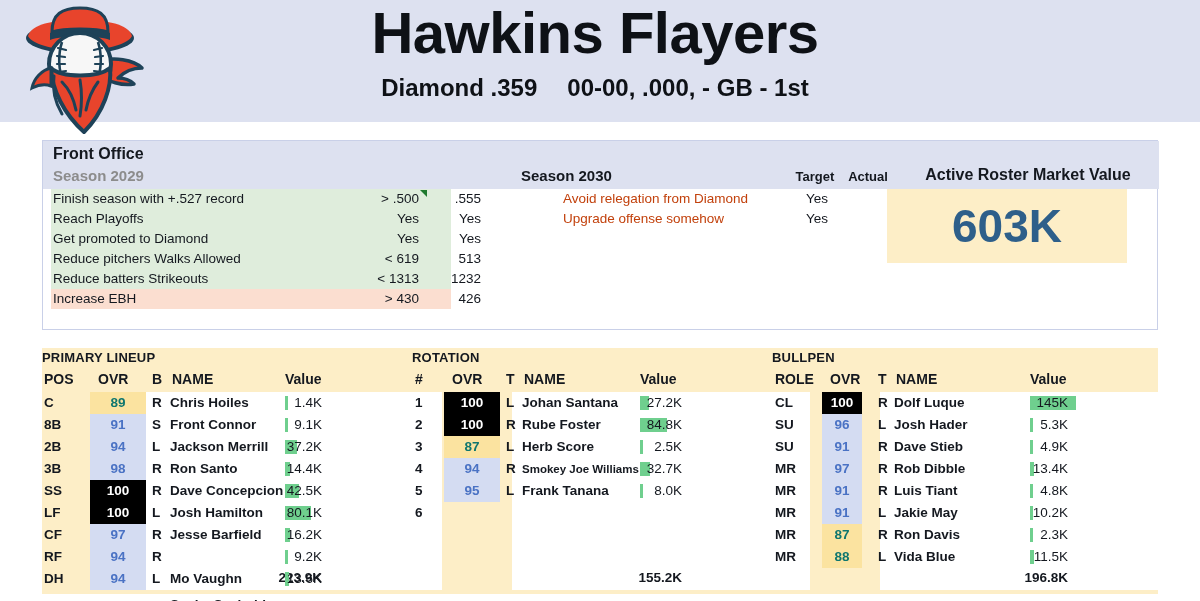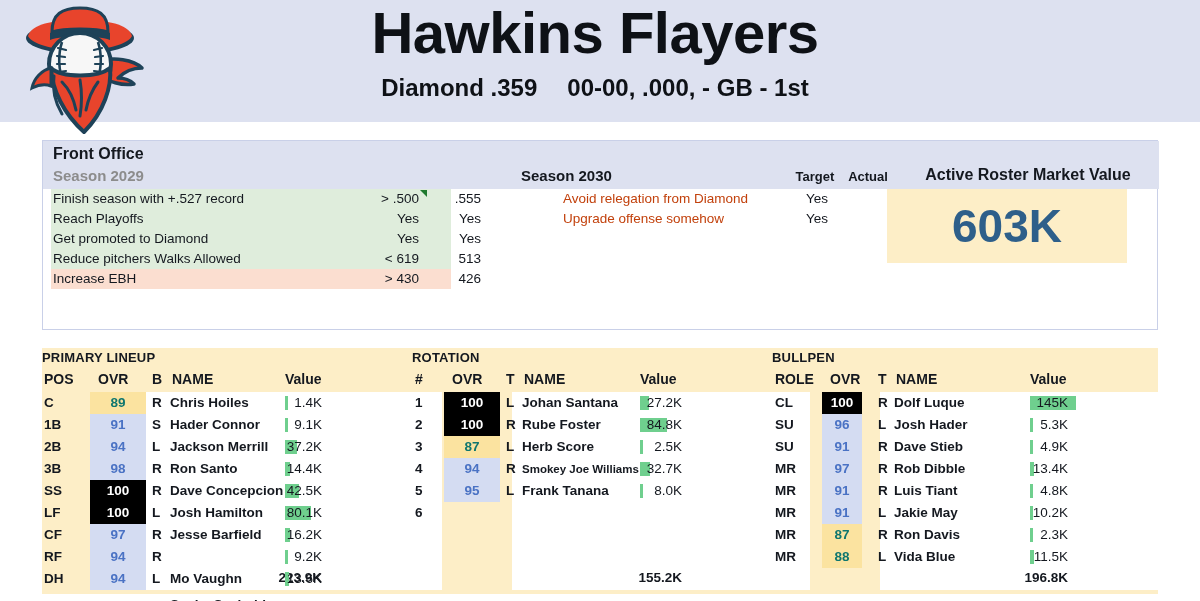--- a/index.html
+++ b/index.html
@@ -232,20 +232,25 @@
         </div>
         <div class="goal-row met">
           <div class="goal-name">Get promoted to Diamond</div>
           <div class="goal-target">Yes</div>
           <div class="goal-actual">Yes</div>
         </div>
         <div class="goal-row met">
           <div class="goal-name">Reduce pitchers Walks Allowed</div>
           <div class="goal-target">&lt; 619</div>
           <div class="goal-actual">513</div>
+        </div>
+        <div class="goal-row met">
+          <div class="goal-name">Reduce batters Strikeouts</div>
+          <div class="goal-target">&lt; 1313</div>
+          <div class="goal-actual">1232</div>
         </div>
         <div class="goal-row miss">
           <div class="goal-name">Increase EBH</div>
           <div class="goal-target">&gt; 430</div>
           <div class="goal-actual">426</div>
         </div>
       </div>
     <div class="goals-right" id="goals-right">
         <div class="goal2-row">
           <div class="goal2-name">Avoid relegation from Diamond</div>
@@ -283,24 +288,24 @@
       <div class="total" style="left:200px; top:222px; width:80px;">223.9K</div>
     <div class="prow" style="left: 0px; top: 44px; width: 400px;">
           <div class="cell b" style="left: 2px;">C</div>
           <div class="ovr mid" style="left: 48px; width: 56px;">89</div>
           <div class="cell b" style="left: 110px;">R</div>
           <div class="cell b" style="left: 128px;">Chris Hoiles</div>
           <div class="valbar" style="left: 243px; width: 3px;"></div>
           <div class="valnum" style="left: 200px; width: 80px;">1.4K</div>
         </div>
         <div class="prow" style="left: 0px; top: 66px; width: 400px;">
-          <div class="cell b" style="left: 2px;">1B</div>
+          <div class="cell b" style="left: 2px;">8B</div>
           <div class="ovr good" style="left: 48px; width: 56px;">91</div>
           <div class="cell b" style="left: 110px;">S</div>
-          <div class="cell b" style="left: 128px;">Hader Connor</div>
+          <div class="cell b" style="left: 128px;">Front Connor</div>
           <div class="valbar" style="left: 243px; width: 3px;"></div>
           <div class="valnum" style="left: 200px; width: 80px;">9.1K</div>
         </div>
         <div class="prow" style="left: 0px; top: 88px; width: 400px;">
           <div class="cell b" style="left: 2px;">2B</div>
           <div class="ovr good" style="left: 48px; width: 56px;">94</div>
           <div class="cell b" style="left: 110px;">L</div>
           <div class="cell b" style="left: 128px;">Jackson Merrill</div>
           <div class="valbar" style="left: 243px; width: 12px;"></div>
           <div class="valnum" style="left: 200px; width: 80px;">37.2K</div>

